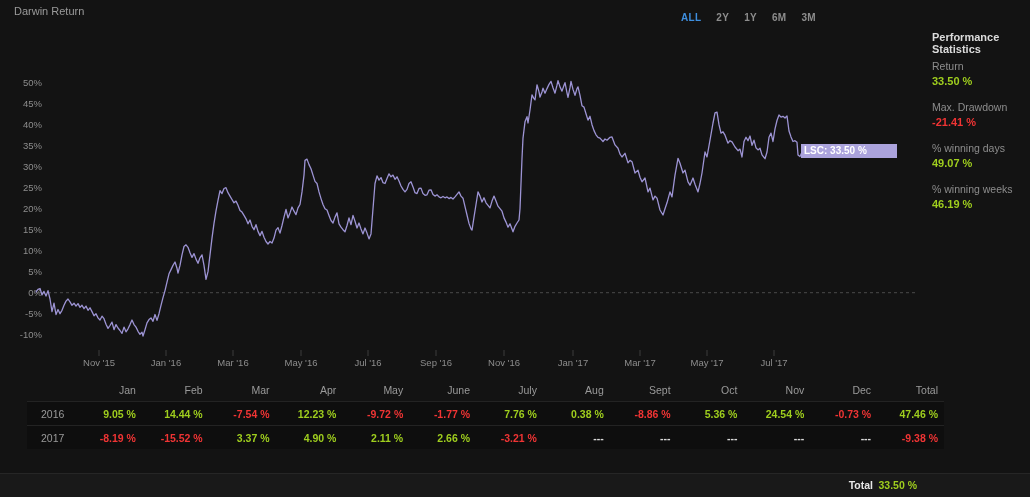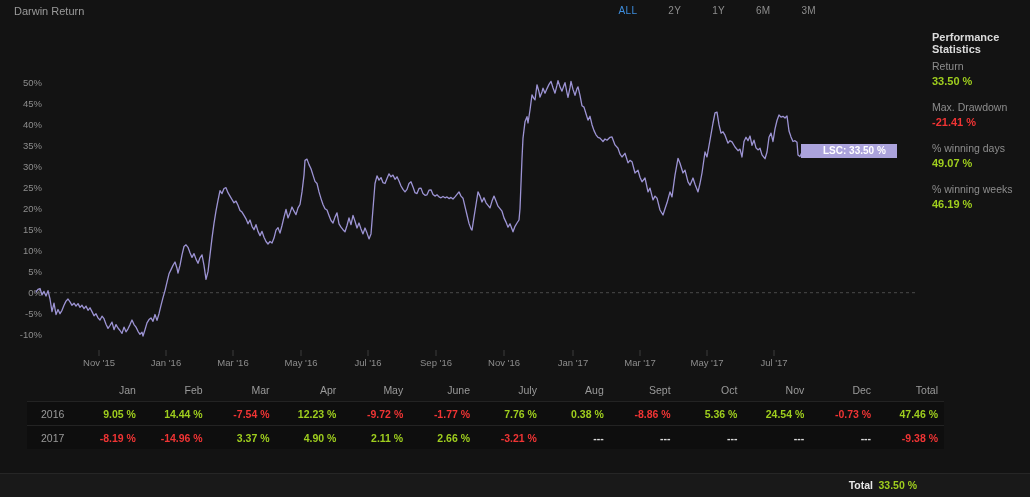--- a/index.html
+++ b/index.html
@@ -1,32 +1,32 @@
 <!DOCTYPE html>
 <html style="--accent: #3e8ede; --pos: #9fce1e; --neg: #f03434; --line: #9d94d4; --labelbg: #aba3dc;"><head>
 <meta charset="utf-8">
 <style>
   html,body{margin:0;padding:0;background:#131313;}
   body{width:1030px;height:497px;overflow:hidden;font-family:"Liberation Sans",sans-serif;}
   .canvas{position:relative;width:824px;height:497px;background:#131313;}
 
   .page-title{position:absolute;left:14px;top:5px;font-size:11px;color:#9a9a9a;}
 
-  .ranges{position:absolute;top:5px;right:8px;display:flex;gap:31px;font-size:10px;font-weight:normal;color:#8d8d8d;}
+  .ranges{position:absolute;top:12px;right:8px;display:flex;gap:15px;font-size:10px;font-weight:bold;color:#8d8d8d;}
   .range{cursor:pointer;letter-spacing:.3px;}
   .range.active{color:var(--accent,#3e8ede);}
 
   svg.chart{position:absolute;left:0;top:0;}
   .zeroline{stroke:#4a4a4a;stroke-width:1;stroke-dasharray:3 3;}
   .tick{stroke:#3c3c3c;stroke-width:1;}
   .ytick,.xtick{fill:#8d8d8d;font-size:9.5px;}
   .series{fill:none;stroke:var(--line,#9d94d4);stroke-width:1.3;stroke-linejoin:round;stroke-linecap:round;}
 
   .lsc{position:absolute;left:801px;top:144px;width:96px;height:14px;background:var(--labelbg,#aba3dc);
-       color:#fff;font-size:10px;font-weight:bold;line-height:14px;padding-left:22px;box-sizing:border-box;}
+       color:#fff;font-size:10px;font-weight:bold;line-height:14px;padding-left:3px;box-sizing:border-box;}
 
   .stats{position:absolute;left:932px;top:31px;width:96px;}
   .stats-title{font-size:11px;font-weight:bold;color:#dcdcdc;margin-bottom:4px;}
   .stat{margin-bottom:11px;}
   .stat-label{font-size:10.5px;color:#8d8d8d;line-height:15px;}
   .stat-value{font-size:11px;font-weight:bold;line-height:15px;}
 
   .pos{color:var(--pos,#9fce1e);}
   .neg{color:var(--neg,#f03434);}
   .dash{color:#d8d8d8;}
@@ -156,21 +156,21 @@
             <td class="pos">0.38 %</td>
             <td class="neg">-8.86 %</td>
             <td class="pos">5.36 %</td>
             <td class="pos">24.54 %</td>
             <td class="neg">-0.73 %</td>
             <td class="pos">47.46 %</td>
           </tr>
           <tr>
             <th>2017</th>
             <td class="neg">-8.19 %</td>
-            <td class="neg">-14.96 %</td>
+            <td class="neg">-15.52 %</td>
             <td class="pos">3.37 %</td>
             <td class="pos">4.90 %</td>
             <td class="pos">2.11 %</td>
             <td class="pos">2.66 %</td>
             <td class="neg">-3.21 %</td>
             <td class="dash">---</td>
             <td class="dash">---</td>
             <td class="dash">---</td>
             <td class="dash">---</td>
             <td class="dash">---</td>

